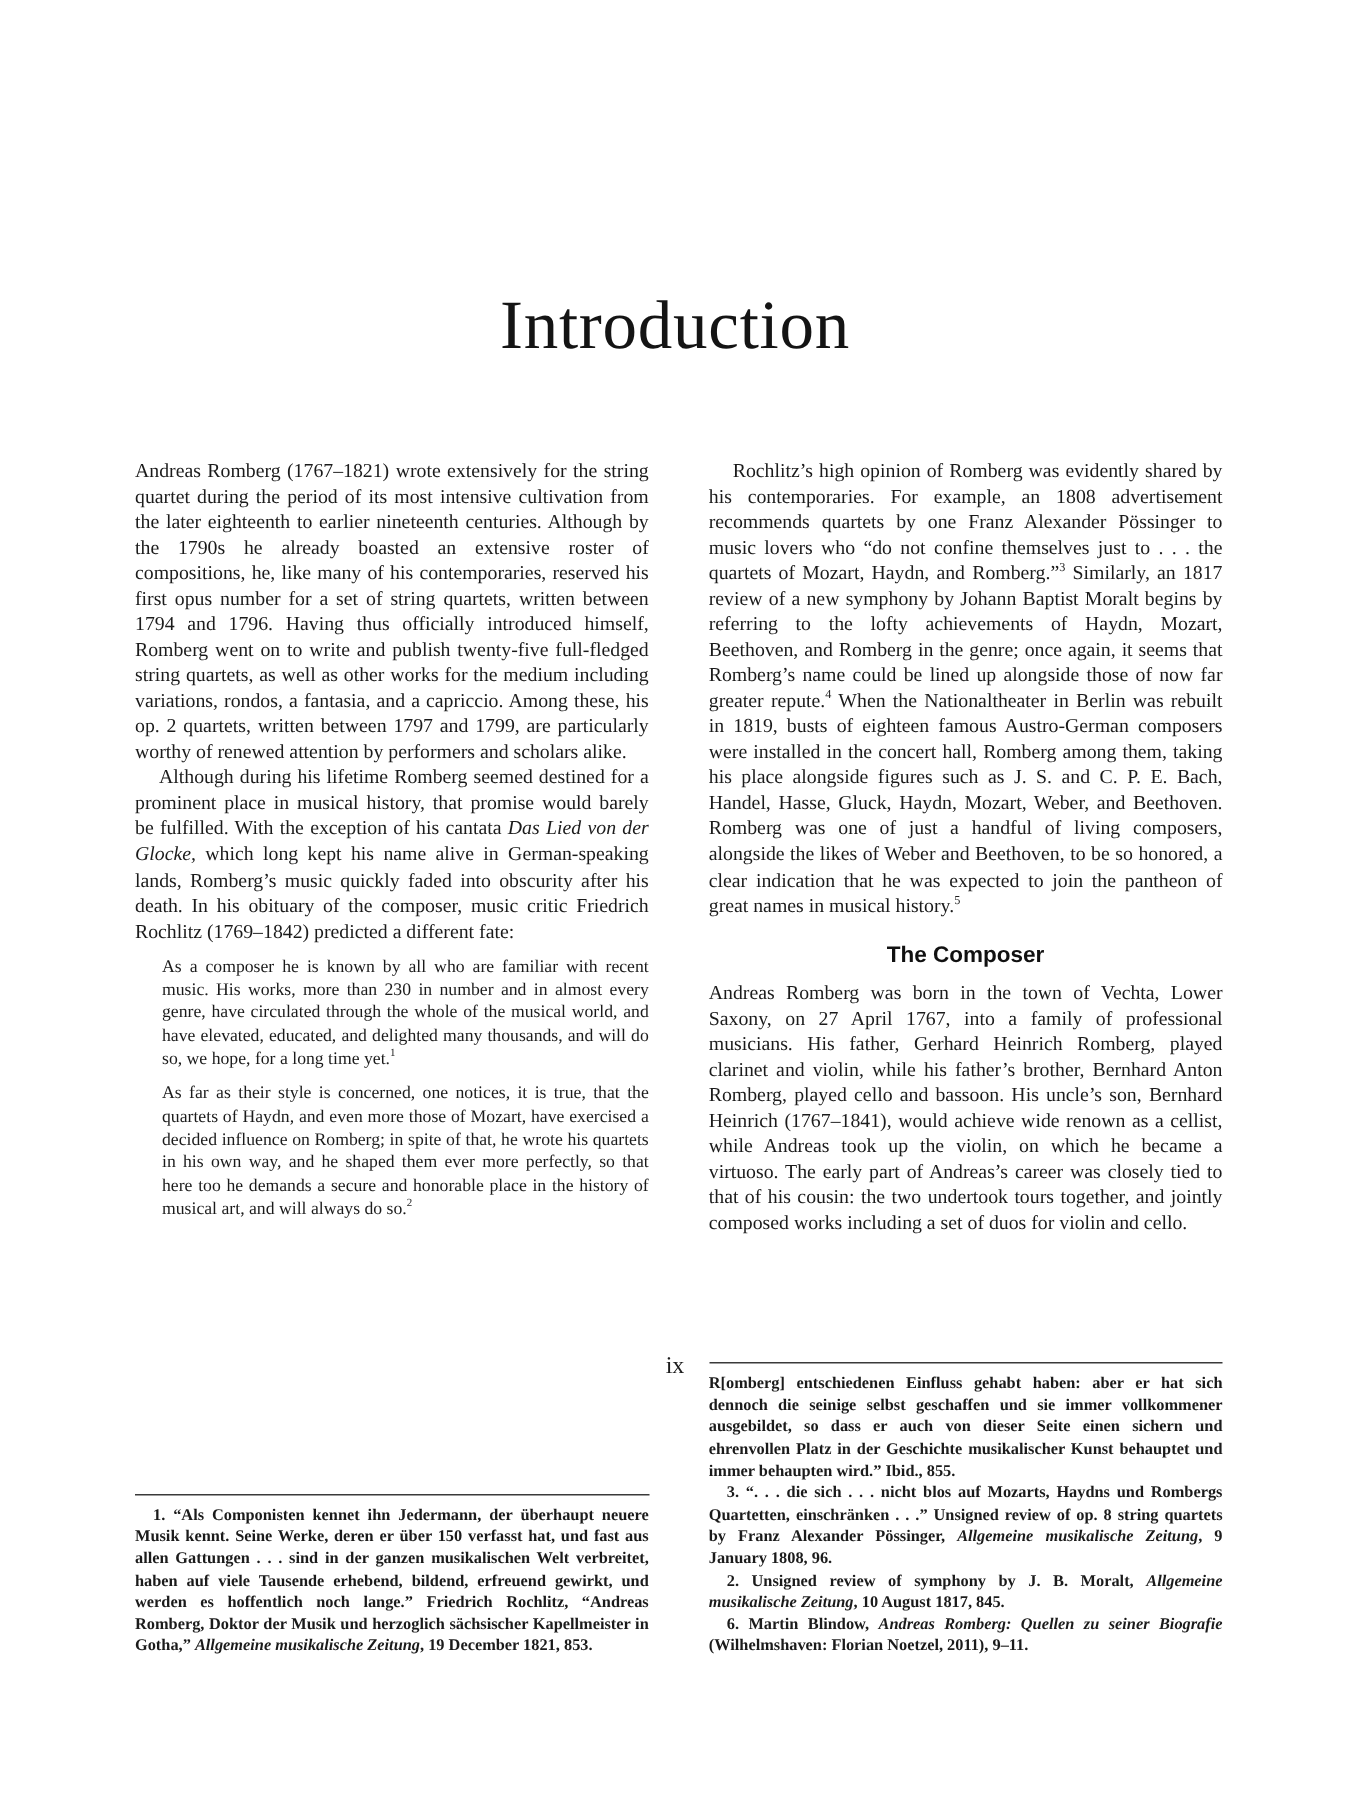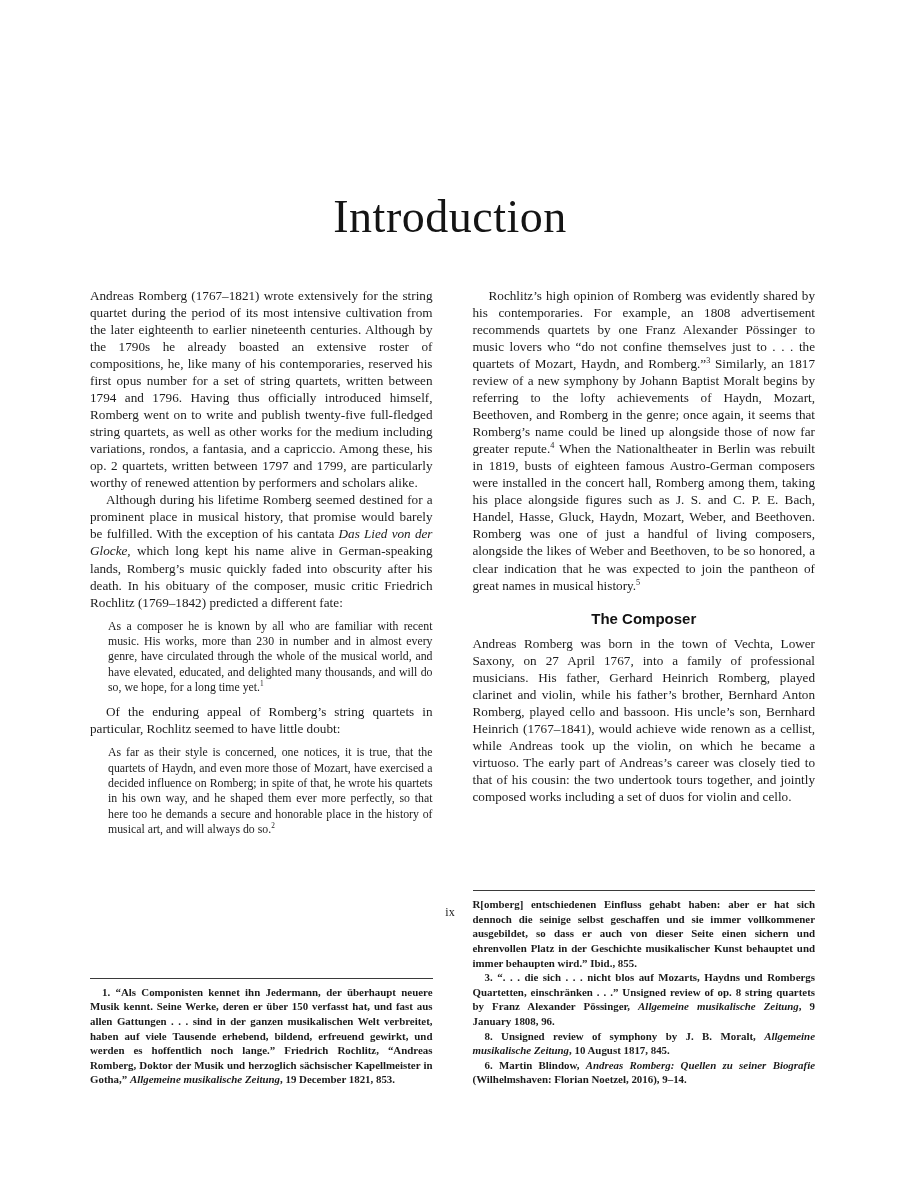--- a/index.html
+++ b/index.html
@@ -21,21 +21,21 @@
     top: 190px; left: 0; width: 100%;
     text-align: center;
     font-size: 46px;
     font-weight: normal;
     letter-spacing: 0.5px;
     color: #141414;
     font-family: "Liberation Serif", "DejaVu Serif", serif;
   }
   .columns {
     position: absolute;
-    top: 287px; left: 90px;
+    top: 305px; left: 90px;
     width: 725px;
     display: flex;
     gap: 40px;
   }
   .col {
     position: relative;
     width: 351px;
     height: 800px;
     font-size: 13.2px;
     line-height: 1.29;
@@ -75,59 +75,58 @@
   .it { font-style: italic; }
   sup {
     font-size: 0.62em;
     vertical-align: super;
     line-height: 0;
   }
   .page-number {
     position: absolute;
     bottom: 40px; left: 0; width: 100%;
     text-align: center;
-    font-size: 12px;
+    font-size: 16px;
     color: #1b1b1b;
   }
 </style>
 </head>
 <body>
 
 <div class="page">
 
   <h1 class="title">Introduction</h1>
 
   <div class="columns">
 
     <div class="col">
       <div class="col-body">
         <p class="noindent">Andreas Romberg (1767–1821) wrote extensively for the string quartet during the period of its most intensive cultivation from the later eighteenth to earlier nineteenth centuries. Although by the 1790s he already boasted an extensive roster of compositions, he, like many of his contemporaries, reserved his first opus number for a set of string quartets, written between 1794 and 1796. Having thus officially introduced himself, Romberg went on to write and publish twenty-five full-fledged string quartets, as well as other works for the medium including variations, rondos, a fantasia, and a capriccio. Among these, his op. 2 quartets, written between 1797 and 1799, are particularly worthy of renewed attention by performers and scholars alike.</p>
         <p><span>Although during his lifetime Romberg seemed destined for a prominent place in musical history, that promise would barely be fulfilled. With the exception of his cantata </span><span class="it">Das Lied von der Glocke,</span><span> which long kept his name alive in German-speaking lands, Romberg’s music quickly faded into obscurity after his death. In his obituary of the composer, music critic Friedrich Rochlitz (1769–1842) predicted a different fate:</span></p>
         <blockquote><span>As a composer he is known by all who are familiar with recent music. His works, more than 230 in number and in almost every genre, have circulated through the whole of the musical world, and have elevated, educated, and delighted many thousands, and will do so, we hope, for a long time yet.</span><sup>1</sup></blockquote>
-        <p>Of the enduring appeal of Romberg’s string quartets in particular, Rochlitz seemed to have little doubt:</p>
         <blockquote><span>As far as their style is concerned, one notices, it is true, that the quartets of Haydn, and even more those of Mozart, have exercised a decided influence on Romberg; in spite of that, he wrote his quartets in his own way, and he shaped them ever more perfectly, so that here too he demands a secure and honorable place in the history of musical art, and will always do so.</span><sup>2</sup></blockquote>
       </div>
       <div class="footnotes">
         <div class="fn-rule"></div>
         <p><span>1. “Als Componisten kennet ihn Jedermann, der überhaupt neuere Musik kennt. Seine Werke, deren er über 150 verfasst hat, und fast aus allen Gattungen . . . sind in der ganzen musikalischen Welt verbreitet, haben auf viele Tausende erhebend, bildend, erfreuend gewirkt, und werden es hoffentlich noch lange.” Friedrich Rochlitz, “Andreas Romberg, Doktor der Musik und herzoglich sächsischer Kapellmeister in Gotha,” </span><span class="it">Allgemeine musikalische Zeitung</span><span>, 19 December 1821, 853.</span></p>
       </div>
     </div>
 
     <div class="col">
       <div class="col-body">
         <p><span>Rochlitz’s high opinion of Romberg was evidently shared by his contemporaries. For example, an 1808 advertisement recommends quartets by one Franz Alexander Pössinger to music lovers who “do not confine themselves just to . . . the quartets of Mozart, Haydn, and Romberg.”</span><sup>3</sup><span> Similarly, an 1817 review of a new symphony by Johann Baptist Moralt begins by referring to the lofty achievements of Haydn, Mozart, Beethoven, and Romberg in the genre; once again, it seems that Romberg’s name could be lined up alongside those of now far greater repute.</span><sup>4</sup><span> When the Nationaltheater in Berlin was rebuilt in 1819, busts of eighteen famous Austro-German composers were installed in the concert hall, Romberg among them, taking his place alongside figures such as J. S. and C. P. E. Bach, Handel, Hasse, Gluck, Haydn, Mozart, Weber, and Beethoven. Romberg was one of just a handful of living composers, alongside the likes of Weber and Beethoven, to be so honored, a clear indication that he was expected to join the pantheon of great names in musical history.</span><sup>5</sup></p>
         <h2 class="heading">The Composer</h2>
         <p class="noindent">Andreas Romberg was born in the town of Vechta, Lower Saxony, on 27 April 1767, into a family of professional musicians. His father, Gerhard Heinrich Romberg, played clarinet and violin, while his father’s brother, Bernhard Anton Romberg, played cello and bassoon. His uncle’s son, Bernhard Heinrich (1767–1841), would achieve wide renown as a cellist, while Andreas took up the violin, on which he became a virtuoso. The early part of Andreas’s career was closely tied to that of his cousin: the two undertook tours together, and jointly composed works including a set of duos for violin and cello.</p>
       </div>
       <div class="footnotes">
         <div class="fn-rule"></div>
         <p class="cont">R[omberg] entschiedenen Einfluss gehabt haben: aber er hat sich dennoch die seinige selbst geschaffen und sie immer vollkommener ausgebildet, so dass er auch von dieser Seite einen sichern und ehrenvollen Platz in der Geschichte musikalischer Kunst behauptet und immer behaupten wird.” Ibid., 855.</p>
         <p><span>3. “. . . die sich . . . nicht blos auf Mozarts, Haydns und Rombergs Quartetten, einschränken . . .” Unsigned review of op. 8 string quartets by Franz Alexander Pössinger, </span><span class="it">Allgemeine musikalische Zeitung</span><span>, 9 January 1808, 96.</span></p>
-        <p><span>8. Unsigned review of symphony by J. B. Moralt, </span><span class="it">Allgemeine musikalische Zeitung</span><span>, 10 August 1817, 845.</span></p>
-        <p><span>6. Martin Blindow, </span><span class="it">Andreas Romberg: Quellen zu seiner Biografie</span><span> (Wilhelmshaven: Florian Noetzel, 2016), 9–14.</span></p>
+        <p><span>2. Unsigned review of symphony by J. B. Moralt, </span><span class="it">Allgemeine musikalische Zeitung</span><span>, 10 August 1817, 845.</span></p>
+        <p><span>6. Martin Blindow, </span><span class="it">Andreas Romberg: Quellen zu seiner Biografie</span><span> (Wilhelmshaven: Florian Noetzel, 2011), 9–11.</span></p>
       </div>
     </div>
 
   </div>
 
   <div class="page-number">ix</div>
 
 </div>
 
 </body></html>

